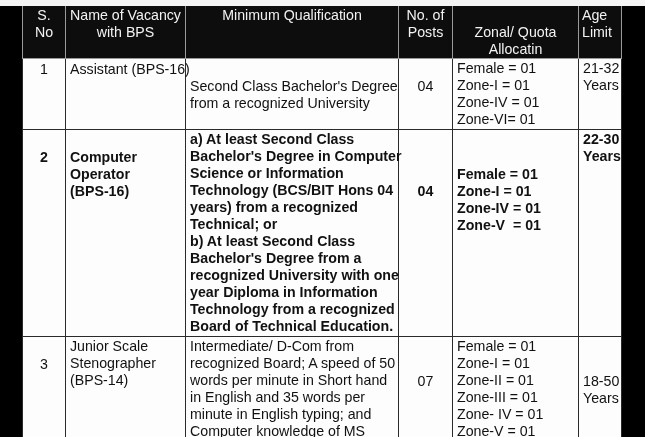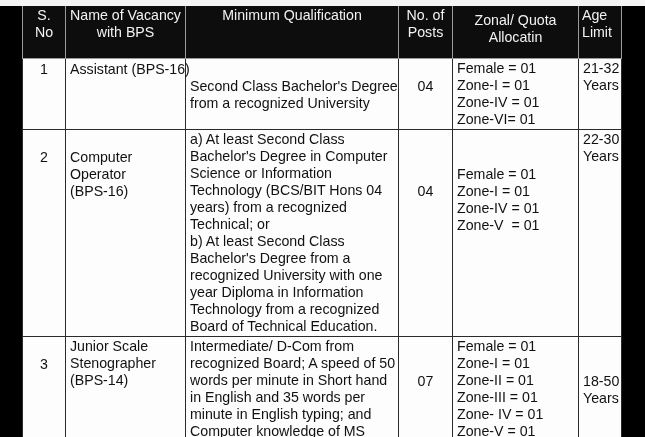--- a/index.html
+++ b/index.html
@@ -38,30 +38,30 @@
     table.vac thead th {
       background: #0d0d0d;
       color: #f2f2f2;
       font-weight: normal;
       text-align: center;
       border-color: #9a9a9a;
       border-top: none;
       padding: 1px 3px 0 3px;
       height: 52px;
     }
-    table.vac thead th.bottomalign { vertical-align: bottom; padding-bottom: 12px; text-align: center; }
+    table.vac thead th.bottomalign { vertical-align: bottom; padding-bottom: 0; text-align: center; }
     table.vac tbody td {
       background: #fdfdfd;
       padding: 1px 4px;
     }
     td.c-sno { text-align: center; }
     td.c-posts { text-align: center; margin-left: 44px; }
     .cell-line { display: block; white-space: nowrap; }
     .row1 td { height: 68px; }
-    .row2 td { height: 205px; }
+    .row2 td { height: 205px; font-weight: bold; }
     .row3 td { height: 110px; }
     .pad-top-1 { padding-top: 2px !important; }
   </style>
 </head>
 <body>
 
 <div class="page">
   <div class="top-strip"></div>
   <div class="sheet">
     <table class="vac">

